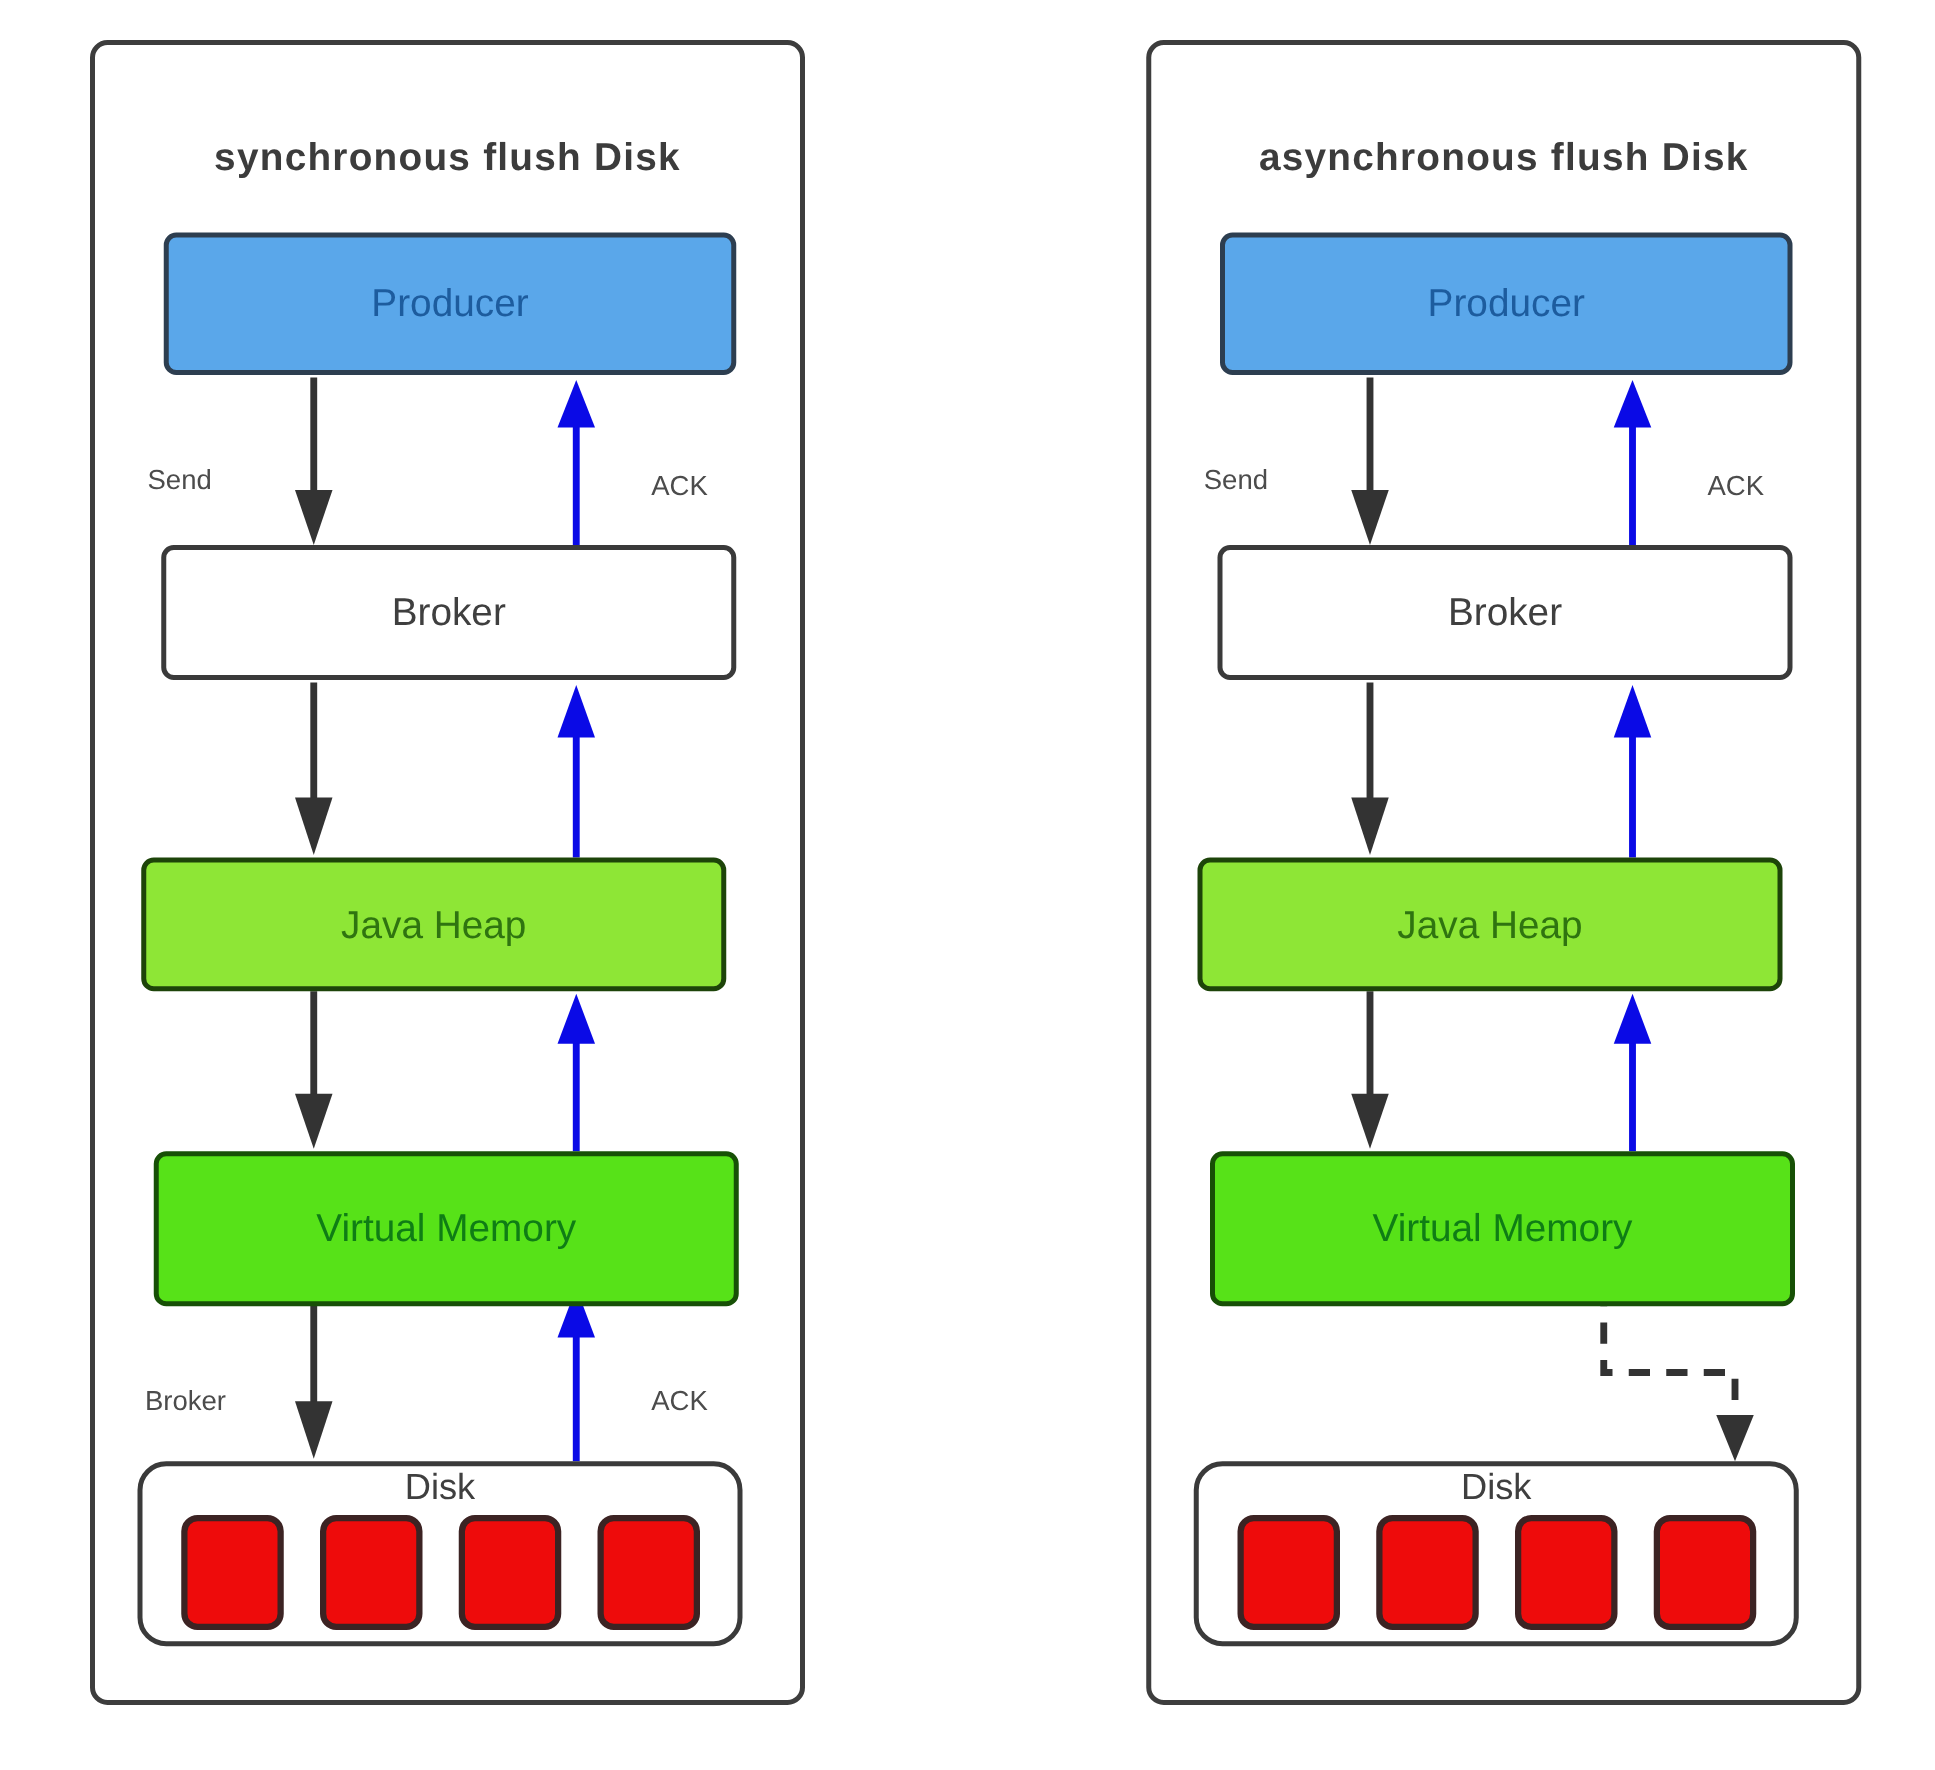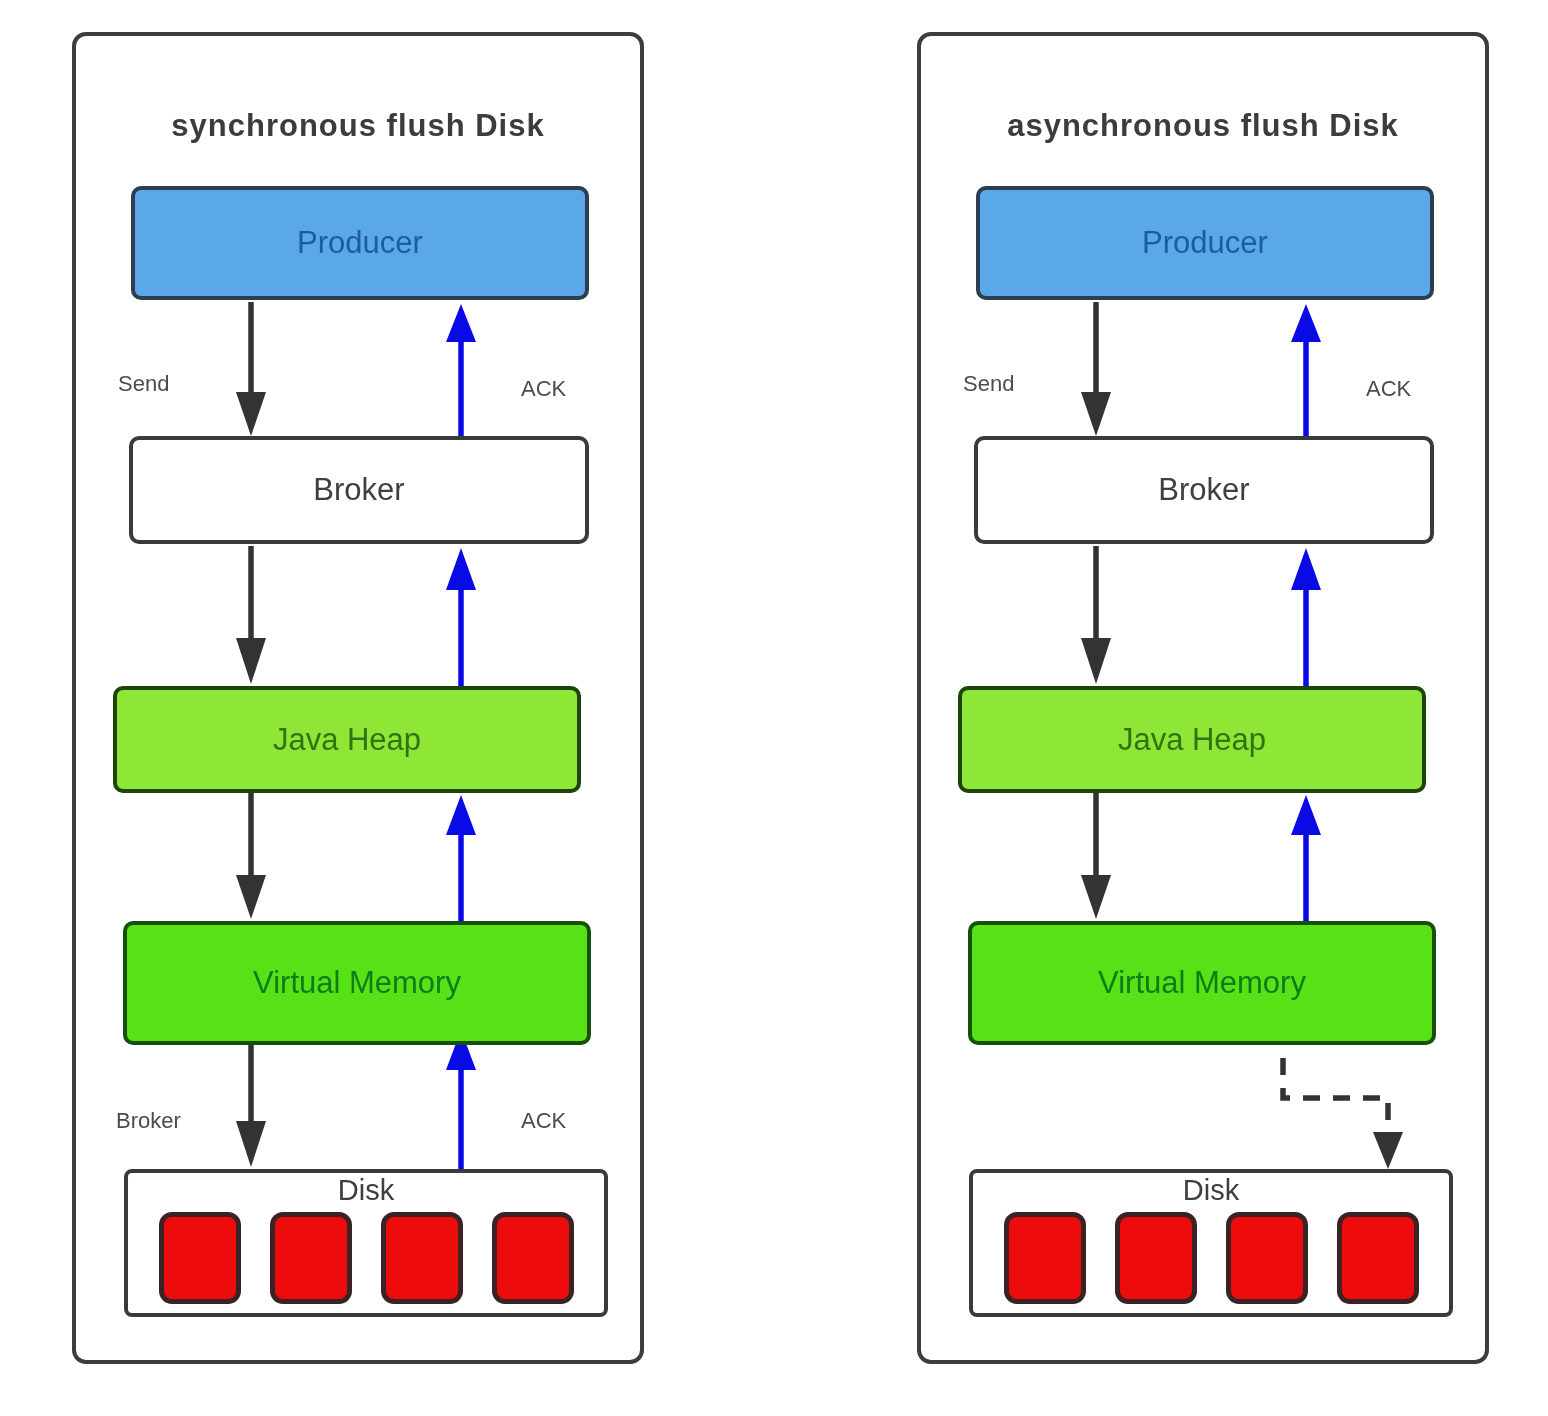--- a/index.html
+++ b/index.html
@@ -75,24 +75,24 @@
     border:4px solid var(--java-heap-border);
     color:var(--java-heap-text);
   }
   .node.virtual-memory{
     left:47px;top:885px;width:468px;height:124px;
     background:var(--virtual-memory-fill);
     border:4px solid var(--virtual-memory-border);
     color:var(--virtual-memory-text);
   }
   .node.disk{
-    left:48px;top:1133px;width:484px;height:148px;
+    left:34px;top:1133px;width:484px;height:148px;
     background:var(--disk-fill);
     border:4px solid var(--box-border);
-    border-radius:8px;
+    border-radius:23px;
     flex-direction:column;
     justify-content:flex-start;
   }
   .disk-title{
     font-size:29px;color:var(--disk-text);
     margin-top:2px;line-height:1.1;
   }
   .disk-blocks{display:flex;gap:29px;margin-top:5px;}
   .disk-block{
     width:82px;height:92px;

